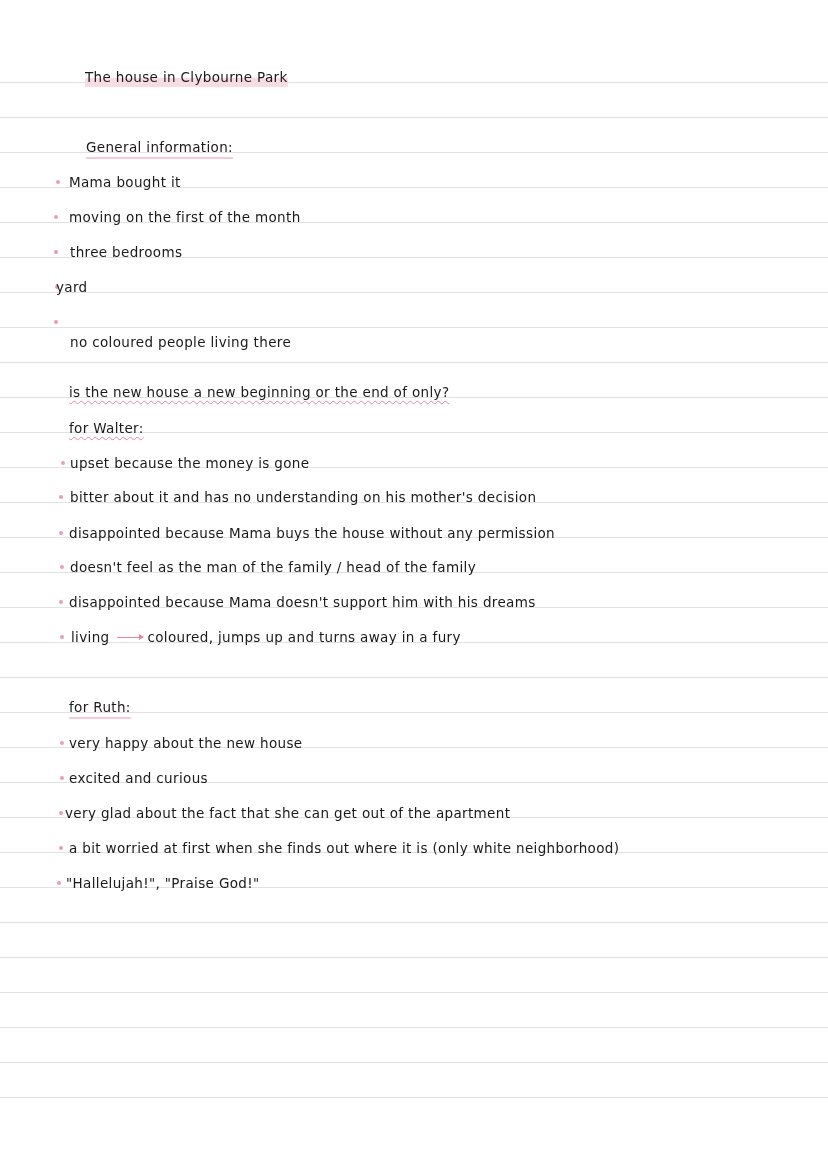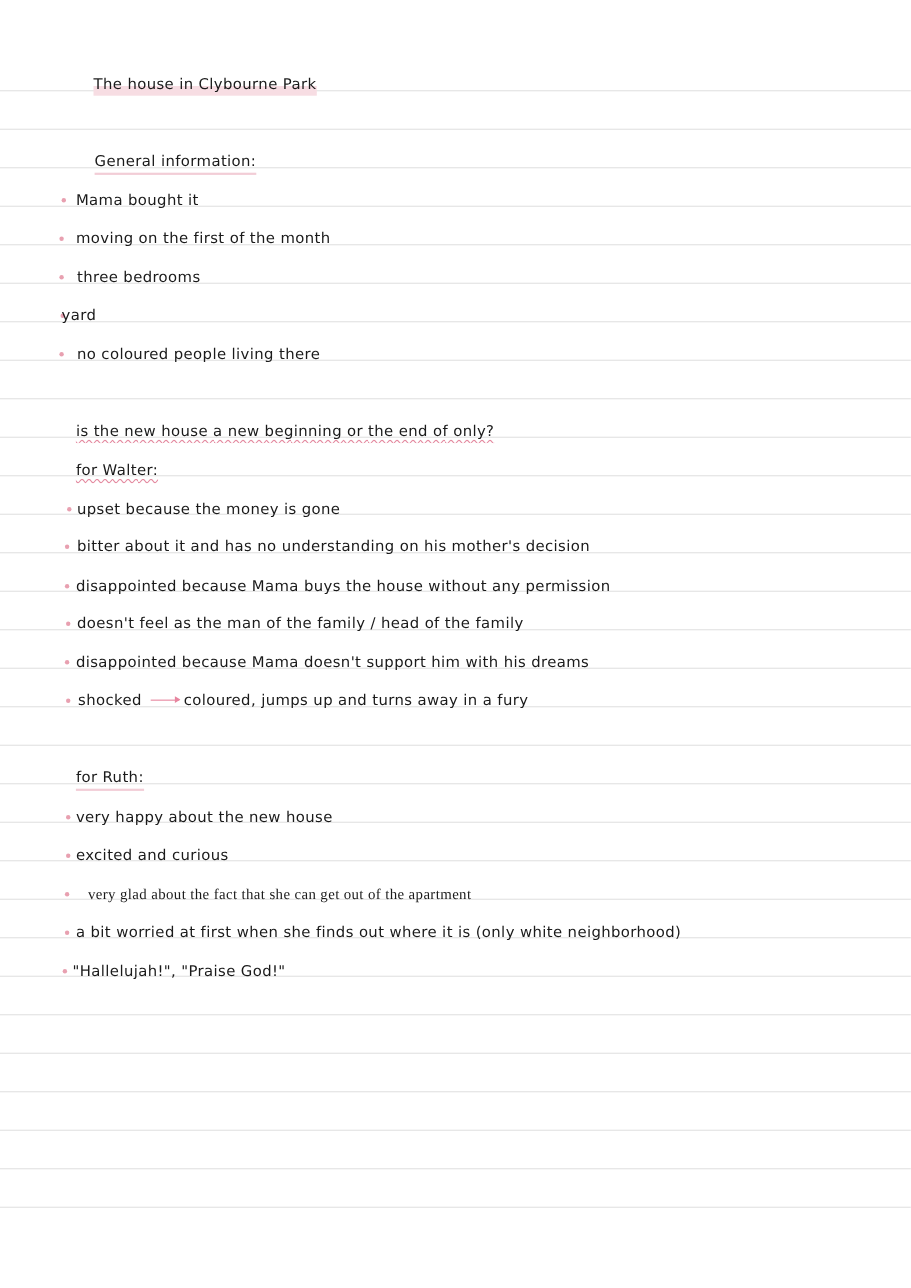--- a/index.html
+++ b/index.html
@@ -74,21 +74,21 @@
 <div class="line" style="top:242px;">
   <span class="bullet" style="left:54px;"></span>
   <span class="txt" style="left:70px;">three bedrooms</span>
 </div>
 <div class="line" style="top:277px;">
   <span class="bullet" style="left:55px;"></span>
   <span class="txt" style="left:56px;">yard</span>
 </div>
 <div class="line" style="top:312px;">
   <span class="bullet" style="left:54px;"></span>
-  <span class="txt" style="left:70px;">no coloured people living there</span>
+  <span class="txt" style="left:70px;margin-top:20px;">no coloured people living there</span>
 </div>
 
 <div class="line" style="top:382px;">
   <span class="txt squig" style="left:69px;">is the new house a new beginning or the end of only?</span>
 </div>
 
 <div class="line" style="top:418px;">
   <span class="txt squig" style="left:69px;">for Walter:</span>
 </div>
 
@@ -108,39 +108,39 @@
   <span class="bullet" style="left:60px;"></span>
   <span class="txt" style="left:70px;">doesn't feel as the man of the family / head of the family</span>
 </div>
 <div class="line" style="top:592px;">
   <span class="bullet" style="left:59px;"></span>
   <span class="txt" style="left:69px;">disappointed because Mama doesn't support him with his dreams</span>
 </div>
 <div class="line" style="top:627px;">
   <span class="bullet" style="left:60px;"></span>
   <span class="txt" style="left:71px;">
-    <span>shocked</span><span class="arrow"></span><span>coloured, jumps up and turns away in a fury</span>
+    <span>living</span><span class="arrow"></span><span>coloured, jumps up and turns away in a fury</span>
   </span>
 </div>
 
 <div class="line" style="top:697px;">
   <span class="txt ul" style="left:69px;">for Ruth:</span>
 </div>
 
 <div class="line" style="top:733px;">
   <span class="bullet" style="left:60px;"></span>
   <span class="txt" style="left:69px;">very happy about the new house</span>
 </div>
 <div class="line" style="top:768px;">
   <span class="bullet" style="left:60px;"></span>
   <span class="txt" style="left:69px;">excited and curious</span>
 </div>
 <div class="line" style="top:803px;">
   <span class="bullet" style="left:59px;"></span>
-  <span class="txt" style="left:80px;font-family:Liberation Serif, serif;">very glad about the fact that she can get out of the apartment</span>
+  <span class="txt" style="left:65px;">very glad about the fact that she can get out of the apartment</span>
 </div>
 <div class="line" style="top:838px;">
   <span class="bullet" style="left:59px;"></span>
   <span class="txt" style="left:69px;">a bit worried at first when she finds out where it is (only white neighborhood)</span>
 </div>
 <div class="line" style="top:873px;">
   <span class="bullet" style="left:57px;"></span>
   <span class="txt" style="left:66px;">"Hallelujah!", "Praise God!"</span>
 </div>
 

